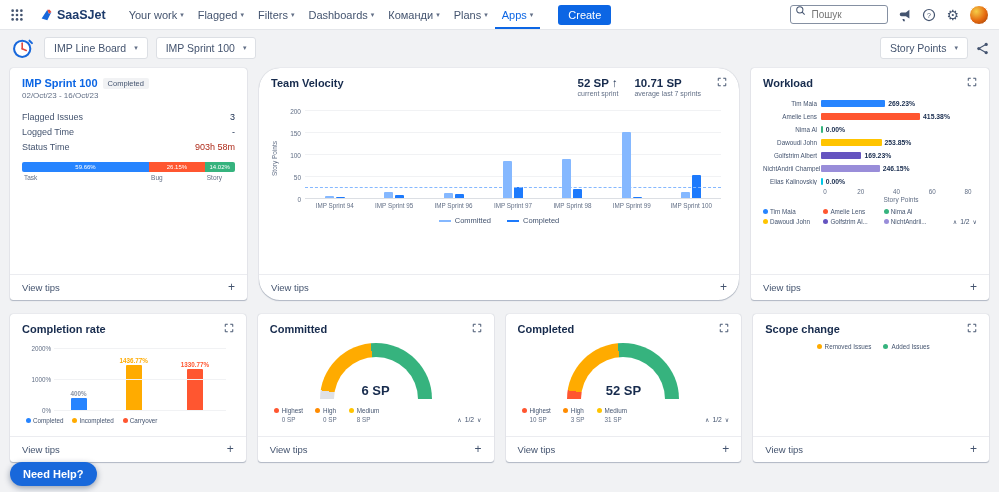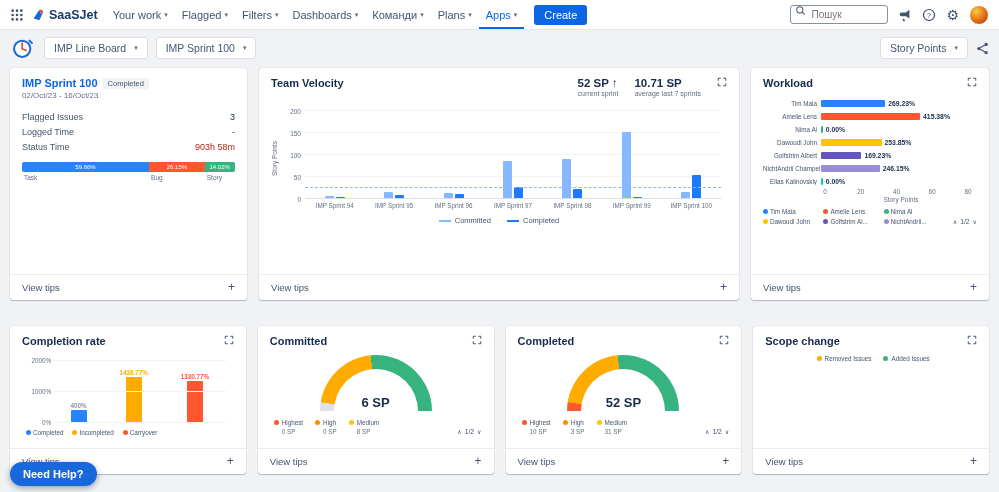--- a/index.html
+++ b/index.html
@@ -4,21 +4,21 @@
 <style>
   * { box-sizing: border-box; }
   body {
     margin: 0; width: 999px; height: 492px; overflow: hidden;
     background: #F1F2F4; color: #172B4D;
     font-family: "Liberation Sans", sans-serif;
   }
   
   .topnav { display:flex; justify-content:space-between; align-items:center;
     height:30px; background:#fff; border-bottom:1px solid #E4E6EA; padding:0 10px; }
-  .nav-left { display:flex; align-items:center; gap:8px; height:100%; }
+  .nav-left { display:flex; align-items:center; gap:16px; height:100%; }
   .logo { display:flex; align-items:center; gap:4px; cursor:pointer; }
   .logo-text { font-size:12.5px; font-weight:bold; color:#1C3A6B; }
   #nav-menu { display:flex; height:100%; }
   .nav-item { display:flex; align-items:center; gap:3px; padding:0 7px; font-size:11px;
     color:#44546F; cursor:pointer; height:100%; }
   .nav-item.active { color:#0C66E4; border-bottom:2px solid #0C66E4; padding-top:2px; }
   .chev { font-size:7px; color:#626F86; }
   .create-btn { background:#0C66E4; color:#fff; border:none; border-radius:3px;
     font-size:11px; padding:4px 10px; cursor:pointer; margin-left:2px; font-family:inherit; }
   .nav-right { display:flex; align-items:center; gap:10px; }
@@ -37,22 +37,22 @@
   .select { display:flex; align-items:center; gap:8px; background:#fff; border:1px solid #DCDFE4;
     border-radius:3px; font-size:10.5px; color:#44546F; padding:4px 9px; cursor:pointer; font-family:inherit; }
   
   .cards { padding: 4px 10px 0; }
   .row { display:flex; gap:12px; }
   .row1 { height:232px; margin-bottom:14px; }
   .row2 { height:148px; }
   .card { background:#fff; border-radius:3px; height:100%;
     box-shadow: 0 1px 1px rgba(9,30,66,.25), 0 0 1px rgba(9,30,66,.31);
     padding:9px 12px 0; display:flex; flex-direction:column; }
-  .c-sprint { width:237px; } .c-velocity { flex:1; } .c-workload { width:238px; }
-  .row2 .card { flex:1;margin-top:12px; }
+  .c-sprint { width:237px; } .c-velocity { flex:1;border-radius:21px; } .c-workload { width:238px; }
+  .row2 .card { flex:1; }
   .card-head { display:flex; align-items:flex-start; justify-content:space-between; }
   .card-title { font-size:11px; font-weight:bold; color:#172B4D; }
   .expand-btn { cursor:pointer; line-height:0; }
   .viewtips { margin-top:auto; border-top:1px solid #EBECF0; margin-left:-12px; margin-right:-12px;
     padding:6px 12px 7px; display:flex; justify-content:space-between; align-items:center;
     font-size:9.5px; color:#44546F; }
   .vt-label { cursor:pointer; }
   .vt-plus { font-size:12px; color:#44546F; cursor:pointer; line-height:1; }
   
   .sprint-title-row { display:flex; align-items:center; }

